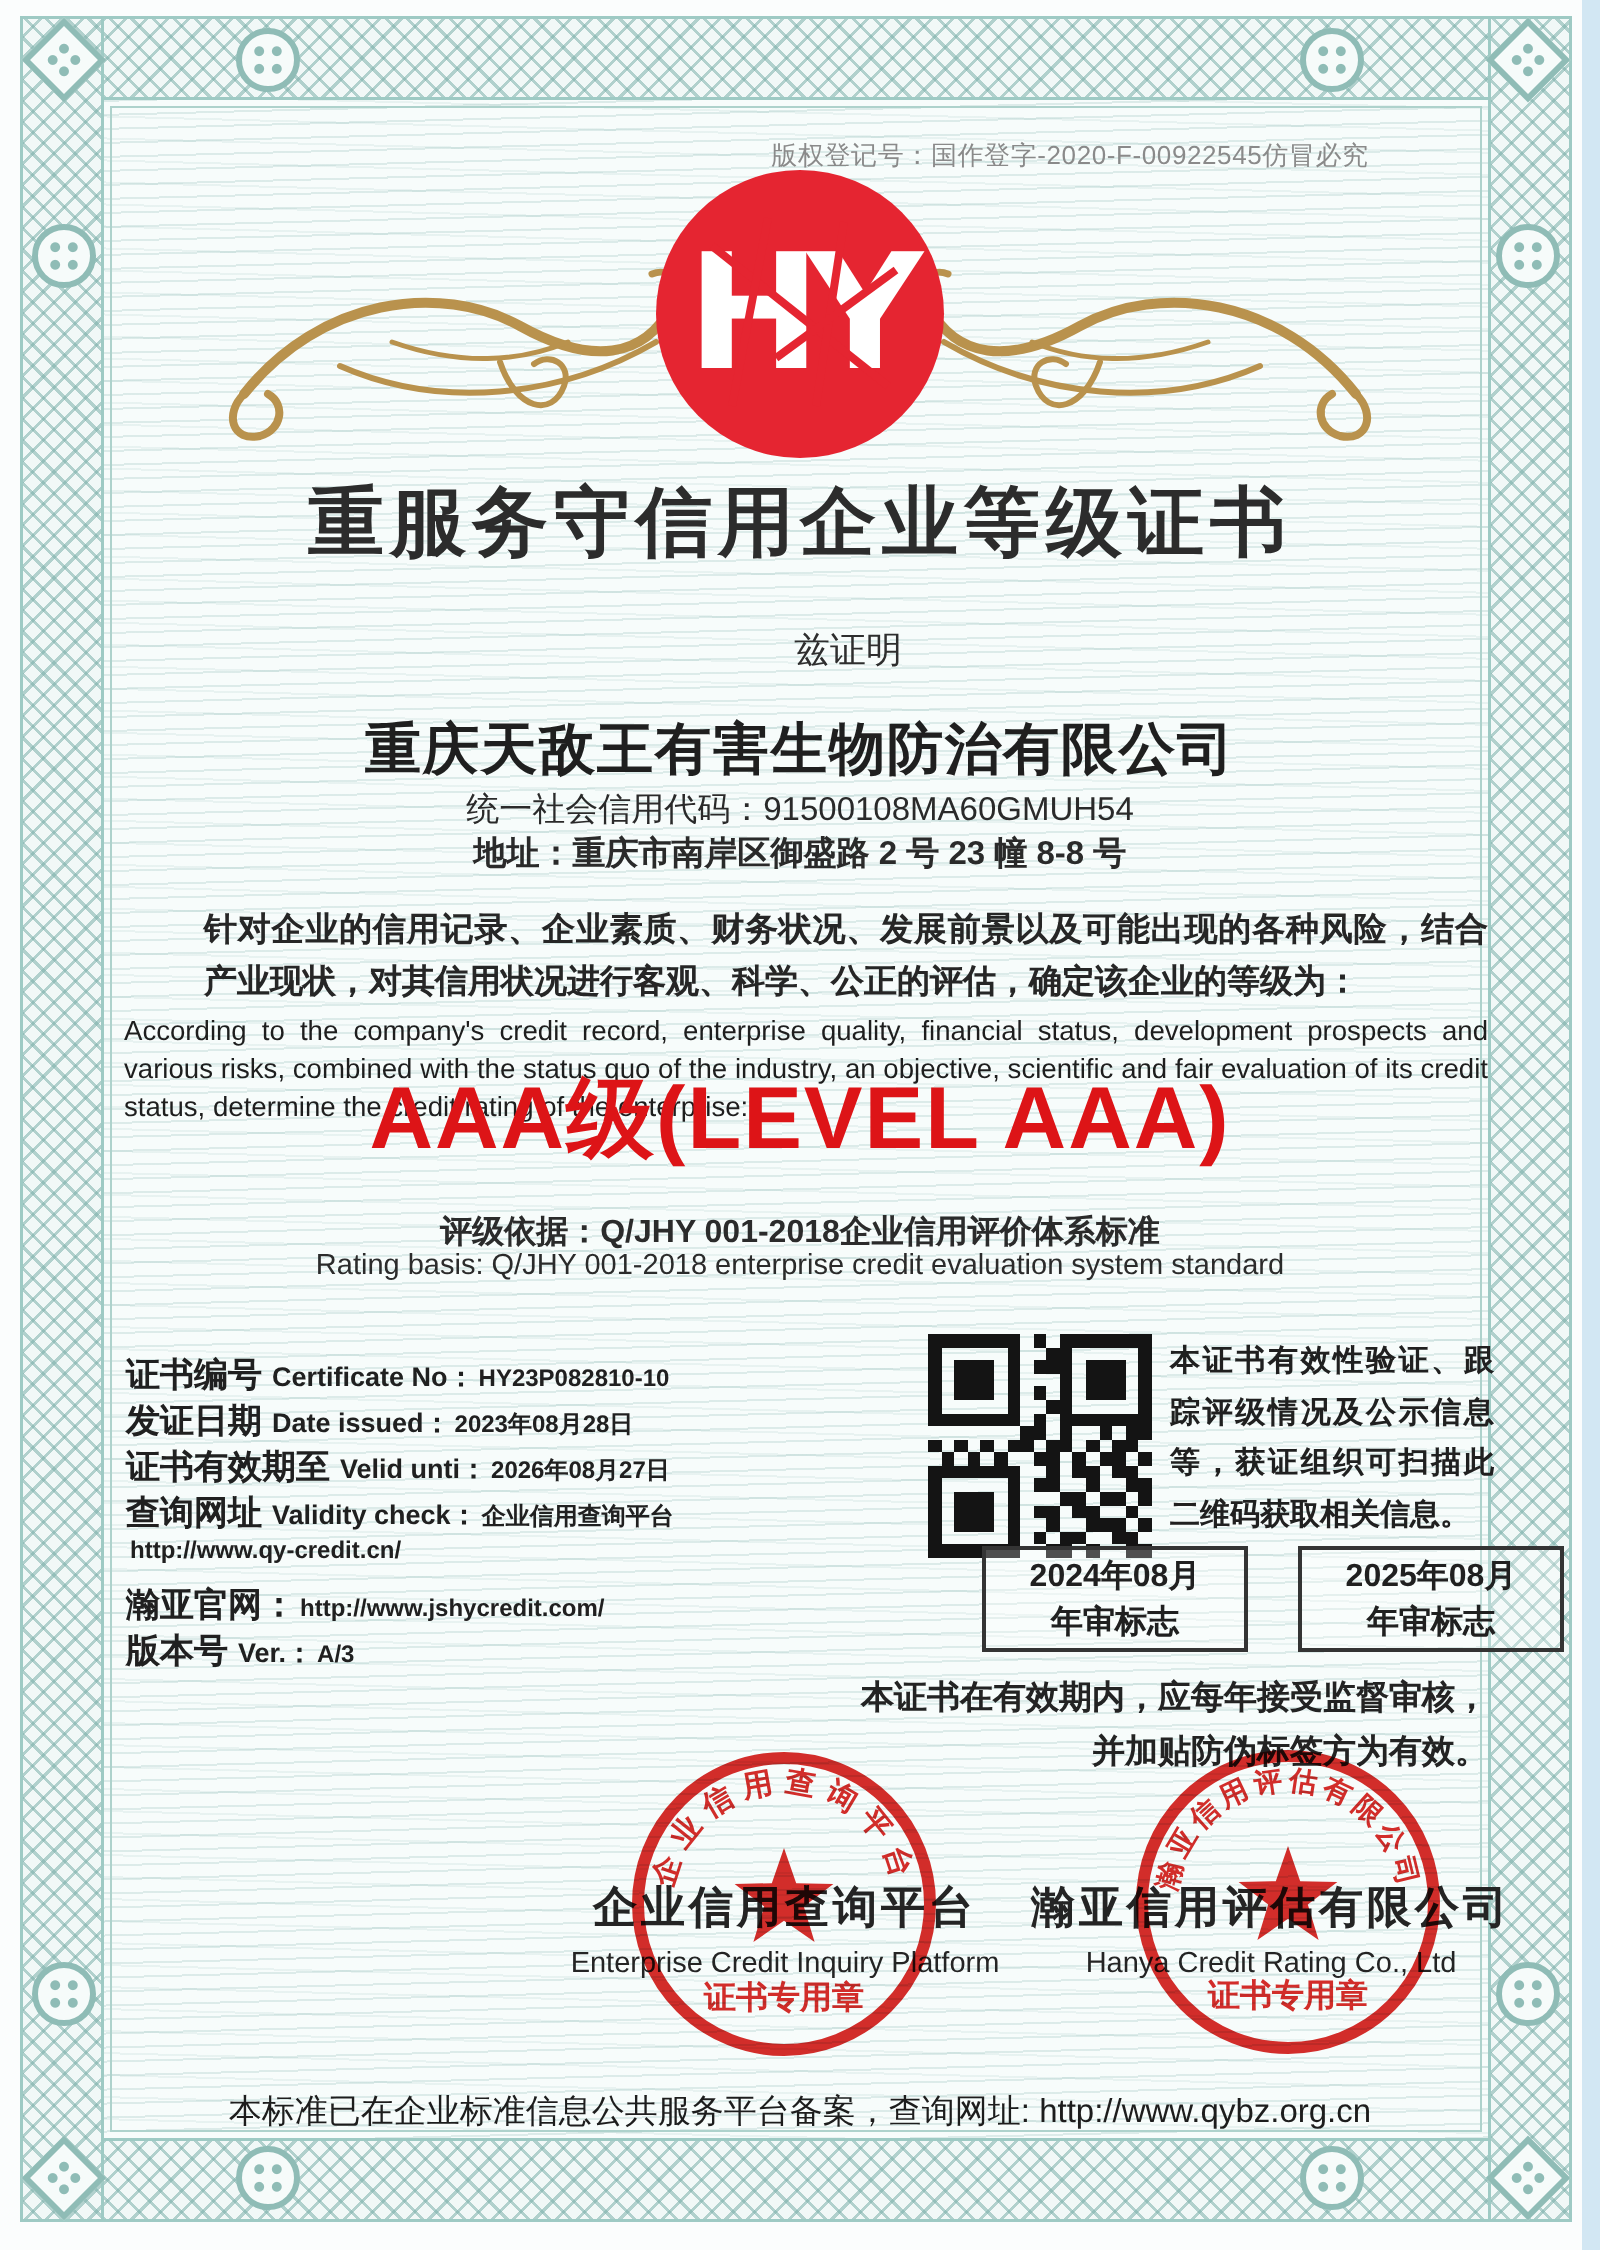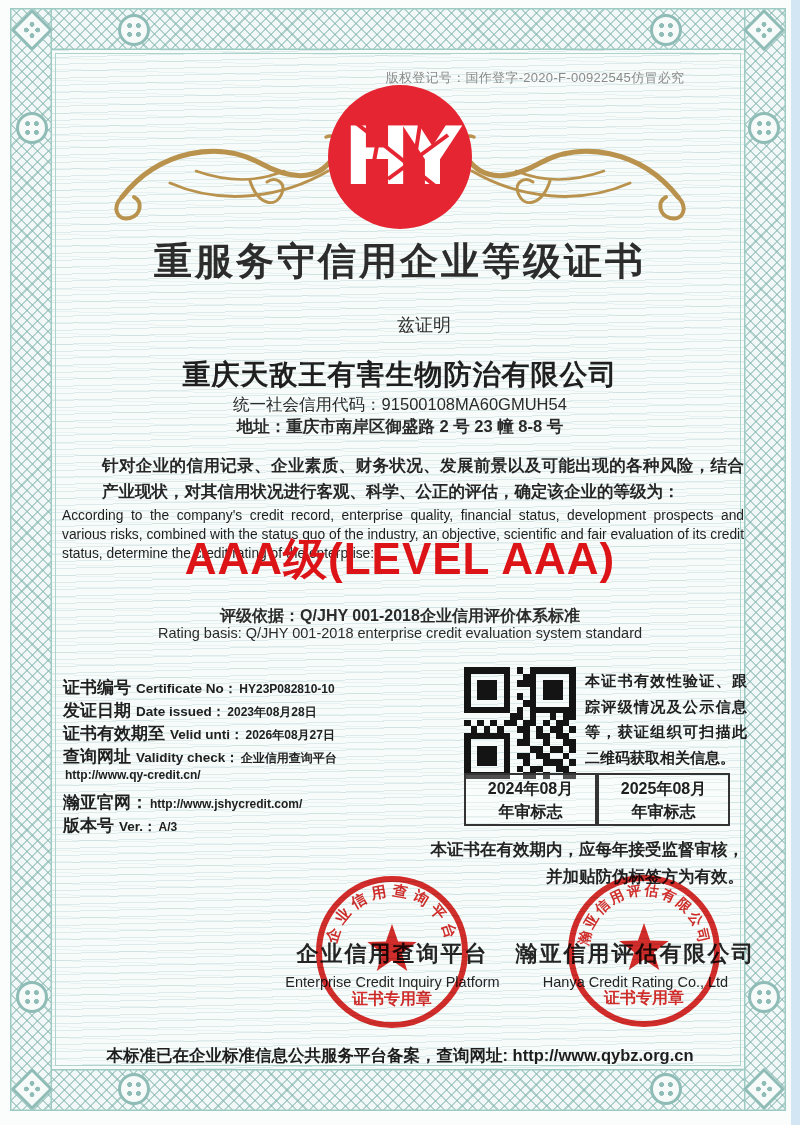--- a/index.html
+++ b/index.html
@@ -52,31 +52,31 @@
   .basis-cn{top:606px;font-size:16px;font-weight:600;color:#2b2b2b;}
   .basis-en{top:625px;font-size:14.5px;color:#2b2b2b;}
   .details{position:absolute;left:63px;top:676px;}
   .d-row{display:flex;align-items:baseline;height:23px;white-space:nowrap;color:#202020;}
   .d-cn{font-size:17px;font-weight:600;}
   .d-en{font-size:13.5px;font-weight:600;margin-left:5px;}
   .d-val{font-size:12px;font-weight:600;margin-left:2px;}
   .qr{position:absolute;left:464px;top:667px;width:112px;height:112px;display:grid;}
   .qr div.on{background:#141414;}
   .qr-note{position:absolute;left:585px;top:668px;width:162px;font-size:15px;line-height:25.5px;font-weight:600;color:#202020;text-align:justify;}
-  .marks{position:absolute;left:464px;top:773px;display:flex;gap:0;}
+  .marks{position:absolute;left:491px;top:773px;display:flex;gap:25px;}
   .mark-box{width:129px;height:49px;border:2px solid #343434;display:flex;flex-direction:column;justify-content:center;text-align:center;
             font-size:16px;font-weight:600;color:#202020;line-height:23px;background:rgba(255,255,255,0.25);}
   .supervision{position:absolute;right:56px;top:836px;text-align:right;font-size:16.5px;font-weight:600;line-height:27px;color:#232323;}
   .issuer{position:absolute;text-align:center;width:245px;}
   .issuer.lft{left:270px;top:939px;} .issuer.rgt{left:513px;top:939px;}
   .issuer-cn{font-size:22px;font-weight:700;letter-spacing:2px;color:#242424;}
   .issuer-en{font-size:14.5px;color:#242424;margin-top:5px;}
   .seal{position:absolute;width:160px;height:160px;mix-blend-mode:multiply;opacity:.95;}
   .seal.lft{left:312px;top:872px;} .seal.rgt{left:564px;top:871px;}
-  .footer-line{top:1045px;font-size:16.5px;font-weight:700;color:#1d1d1d;}
+  .footer-line{top:1045px;font-size:16.5px;font-weight:400;color:#1d1d1d;}
 </style>
 </head>
 <body>
 
 <div class="page">
 
   <div class="watermark"></div>
 
   <div class="band top"></div>
   <div class="band bottom"></div>

